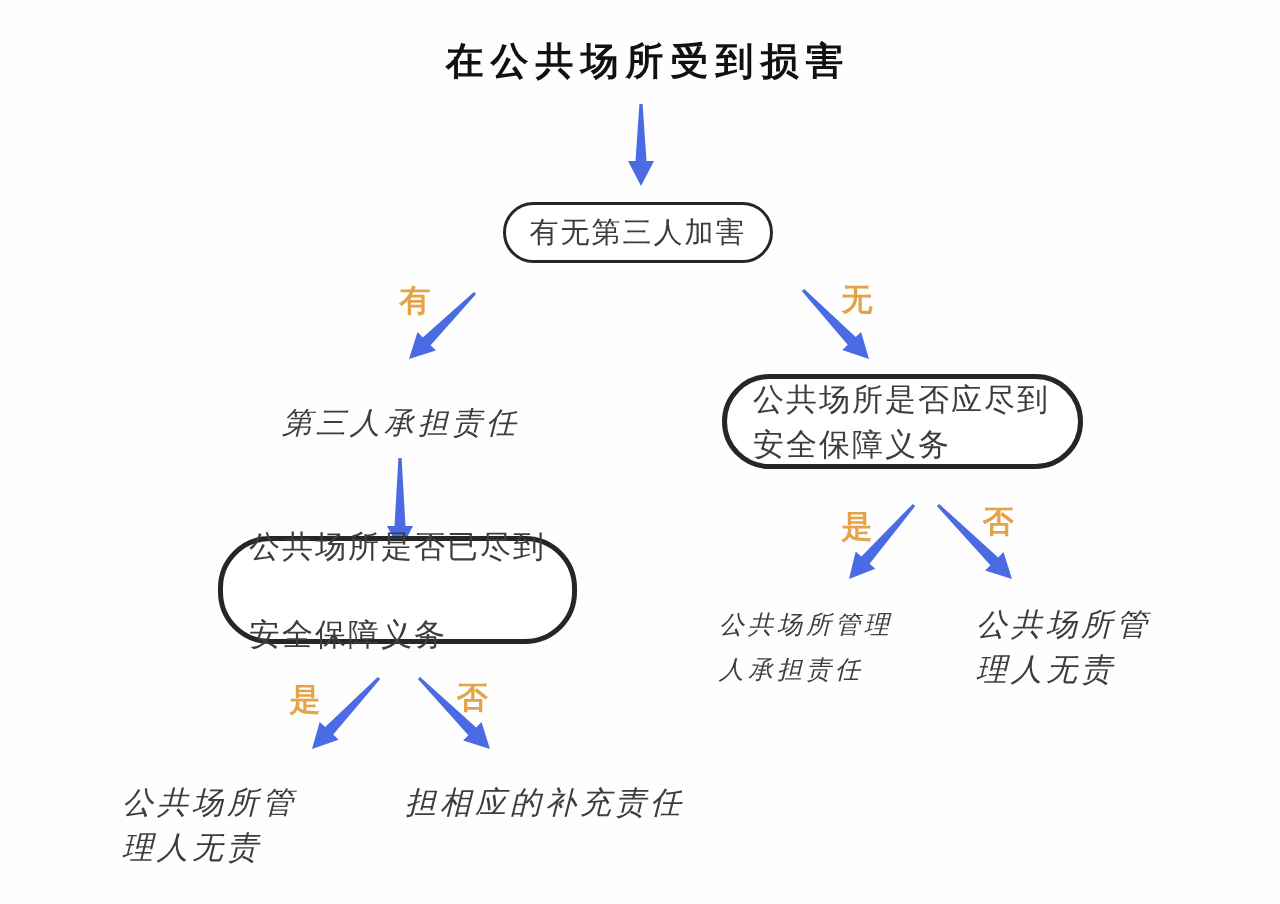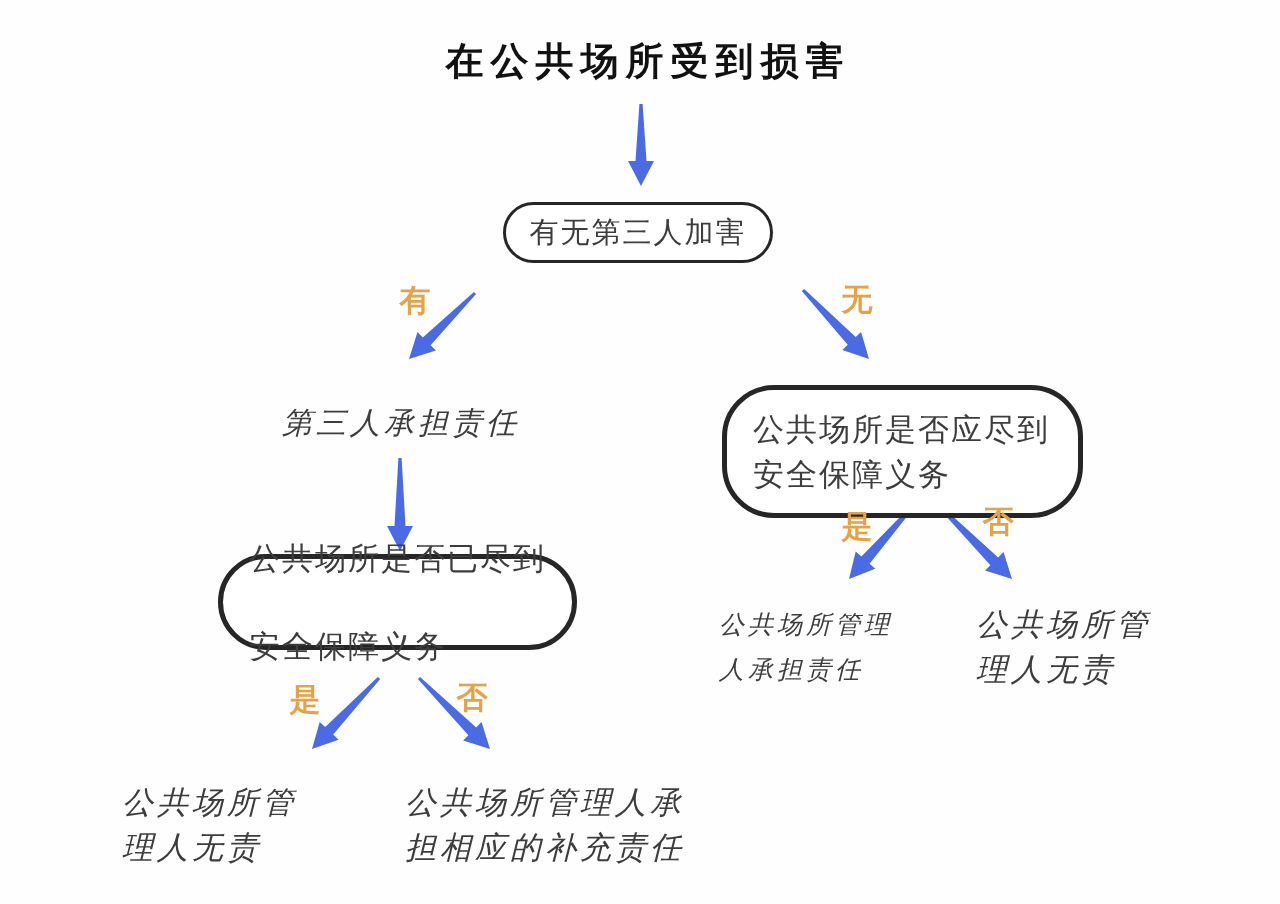--- a/index.html
+++ b/index.html
@@ -56,43 +56,42 @@
     <span>有无第三人加害</span>
   </div>
 
   <div class="edge-label" style="left:415px;top:301px;">有</div>
   <div class="edge-label" style="left:857px;top:300px;">无</div>
 
   <div class="plain-text" style="left:282px;top:400px;letter-spacing:4px;">
     <span>第三人承担责任</span>
   </div>
 
-  <div class="node node-pill-thick" style="left:218px;top:554px;width:359px;height:96px;gap:43px;">
+  <div class="node node-pill-thick" style="left:218px;top:536px;width:359px;height:108px;gap:43px;">
     <span>公共场所是否已尽到</span>
     <span>安全保障义务</span>
   </div>
 
-  <div class="node node-pill-thick" style="left:722px;top:385px;width:361px;height:133px;">
+  <div class="node node-pill-thick" style="left:722px;top:374px;width:361px;height:95px;">
     <span>公共场所是否应尽到</span>
     <span>安全保障义务</span>
   </div>
 
   <div class="edge-label" style="left:305px;top:700px;">是</div>
   <div class="edge-label" style="left:472px;top:698px;">否</div>
 
   <div class="edge-label" style="left:857px;top:527px;">是</div>
   <div class="edge-label" style="left:998px;top:522px;">否</div>
 
   <div class="plain-text" style="left:122px;top:780px;font-size:31px;">
     <span>公共场所管</span>
     <span>理人无责</span>
   </div>
 
   <div class="plain-text" style="left:405px;top:780px;font-size:31px;">
-    <span>公共场所管理人承</span>
     <span>担相应的补充责任</span>
   </div>
 
   <div class="plain-text" style="left:719px;top:602px;font-size:25px;">
     <span>公共场所管理</span>
     <span>人承担责任</span>
   </div>
 
   <div class="plain-text" style="left:976px;top:602px;font-size:31px;">
     <span>公共场所管</span>

